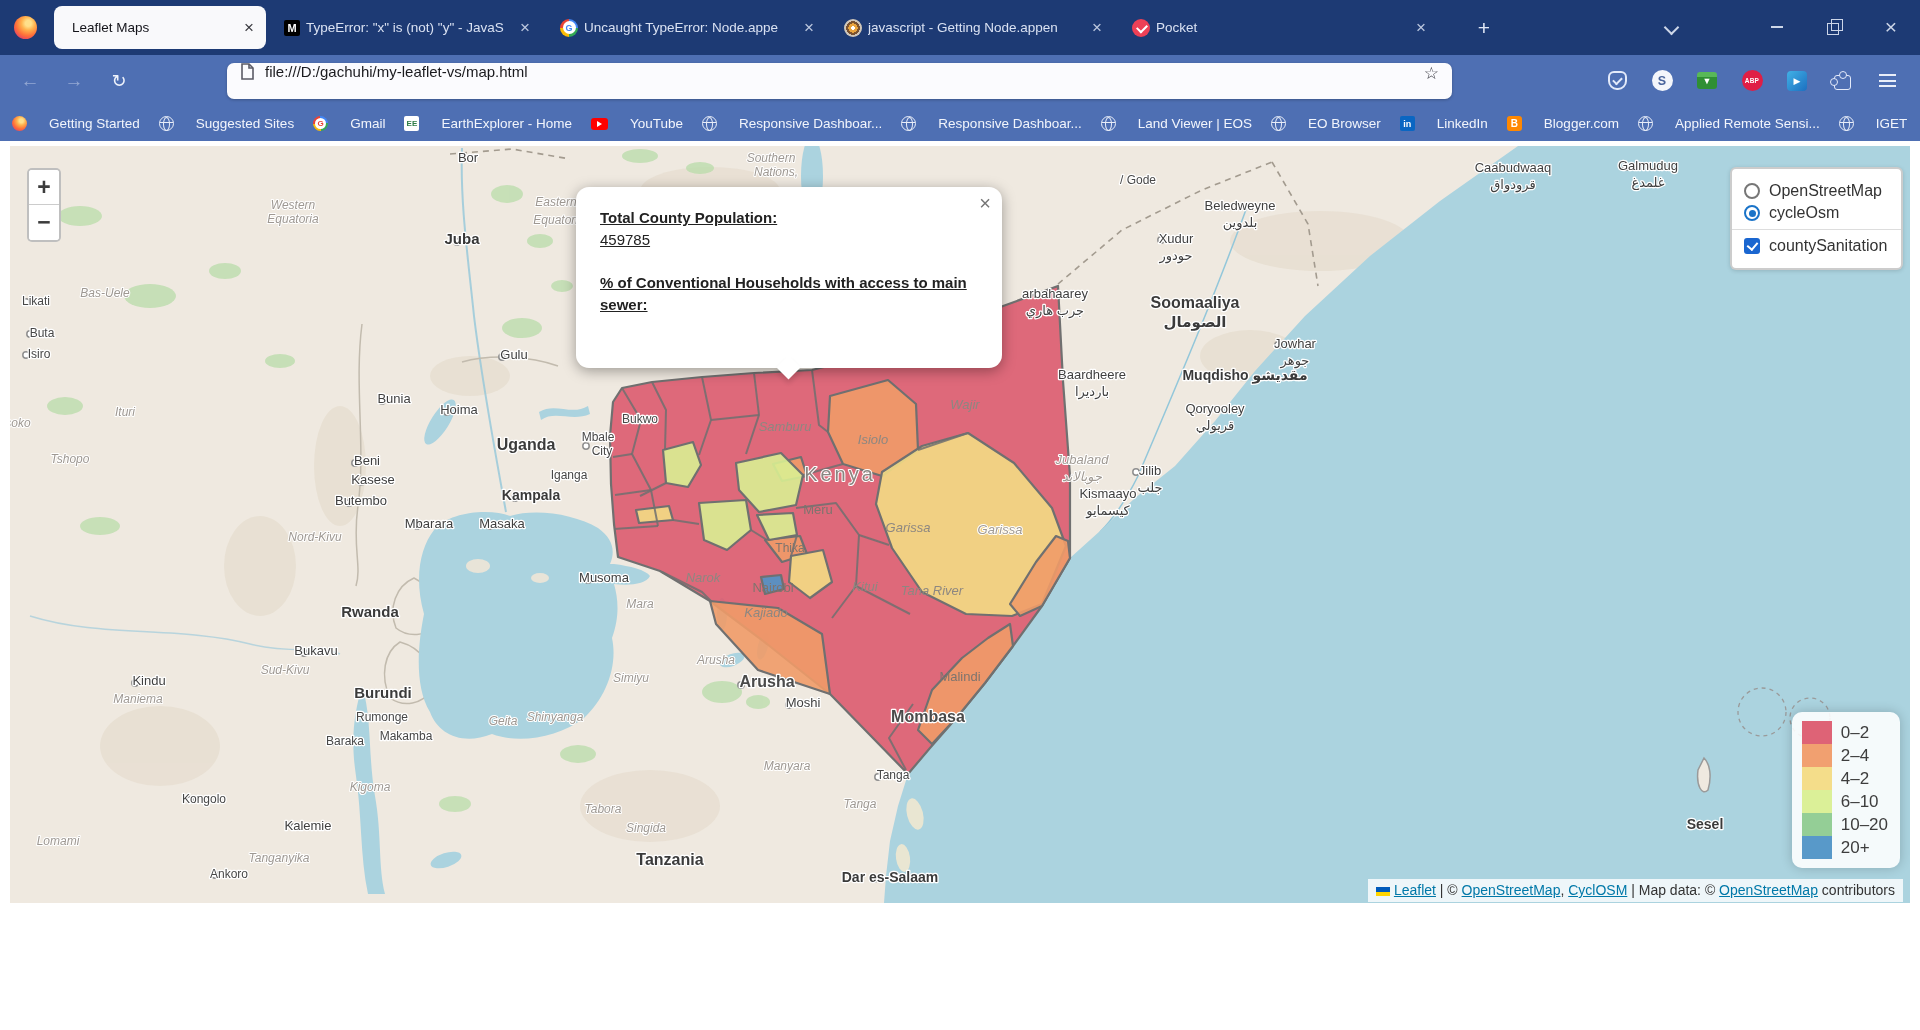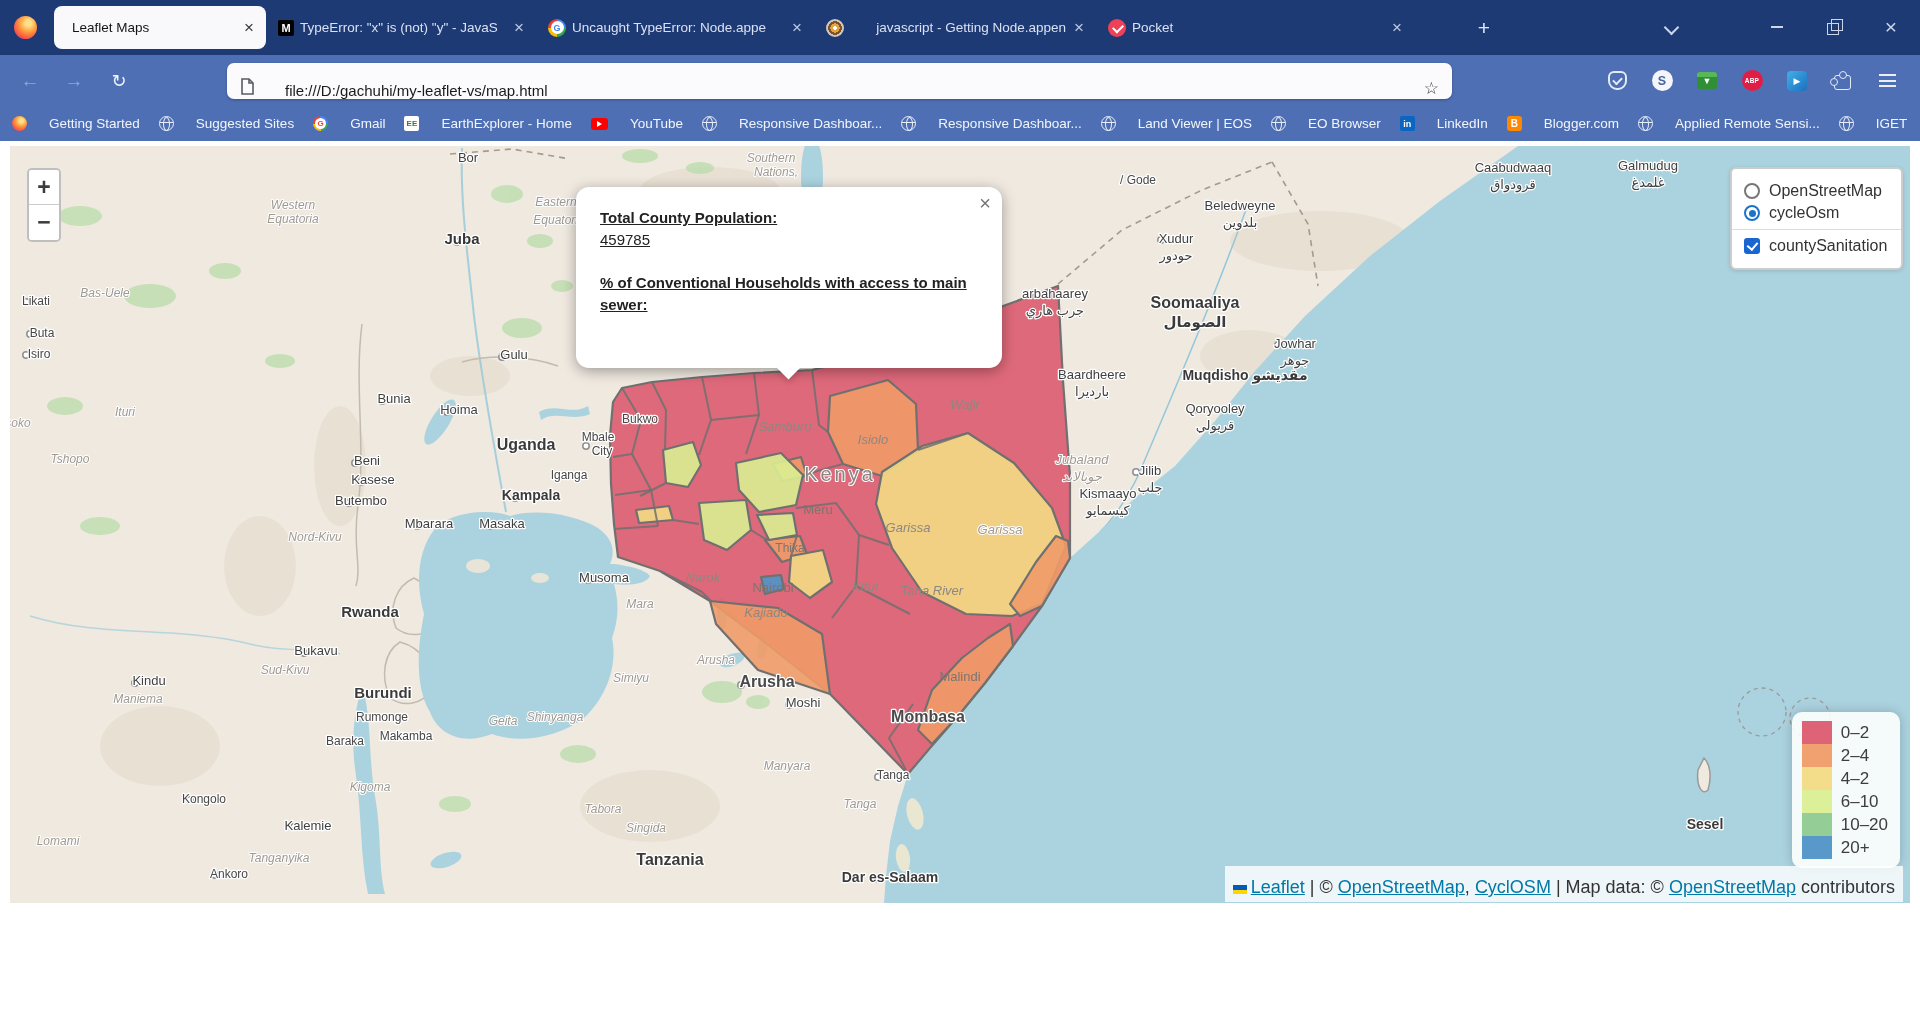--- a/index.html
+++ b/index.html
@@ -3,21 +3,21 @@
 <meta charset="utf-8">
 <style>
   * { box-sizing: border-box; margin:0; padding:0; }
   html,body { width:1920px; height:1030px; overflow:hidden; background:#fff;
     font-family:"Liberation Sans","DejaVu Sans",sans-serif; }
 
   
   .titlebar { position:absolute; left:0; top:0; width:1920px; height:55px; background:var(--chromeDark); }
   .fx-logo { position:absolute; left:14px; top:16px; width:23px; height:23px; border-radius:50%;
     background:radial-gradient(circle at 62% 32%, #ffe08a 0 14%, #ffb24d 32%, #ff7139 58%, #e33f66 82%, #b5007f 100%); }
-  .tabs { position:absolute; left:54px; top:6px; height:43px; display:flex; gap:0; }
+  .tabs { position:absolute; left:54px; top:6px; height:43px; display:flex; gap:6px; }
   .tab { position:relative; height:43px; border-radius:8px; display:flex; align-items:center;
     padding:0 10px 0 12px; color:#d9e1f2; font-size:13.5px; overflow:hidden; }
   .tab.active { background:#f9f9fb; color:#14141a; }
   .tab .title { white-space:nowrap; overflow:hidden; flex:1; margin:0 6px; }
   .tab .close { font-size:17px; color:inherit; opacity:.85; padding:0 2px; flex:none; }
   .fav { flex:none; width:18px; height:18px; display:flex; align-items:center; justify-content:center; }
   .fav-mdn { background:#000; color:#fff; font-weight:bold; font-size:11px; border-radius:2px; width:16px; height:16px; }
   .fav-g { border-radius:50%; background:conic-gradient(#4285f4 0 25%, #34a853 25% 50%, #fbbc05 50% 75%, #ea4335 75% 100%); position:relative; }
   .fav-g::after { content:"G"; position:absolute; inset:2.5px; background:#fff; border-radius:50%;
      color:#4285f4; font-weight:bold; font-size:9px; display:flex; align-items:center; justify-content:center; }
@@ -35,21 +35,21 @@
   .win-restore { left:1814px; } .win-restore::before { content:""; width:10px; height:10px; border:1.6px solid #cdd6e8; background:var(--chromeDark); position:relative; left:2px; top:-2px; }
   .win-restore::after { content:""; width:10px; height:10px; border:1.6px solid #cdd6e8; position:absolute; margin-left:-4px; margin-top:4px; }
   .win-close { left:1870px; color:#cdd6e8; font-size:21px; }
 
   .toolbar { position:absolute; left:0; top:55px; width:1920px; height:51px; background:var(--chromeMid); }
   .navbtn { position:absolute; top:11px; width:32px; height:30px; display:flex; align-items:center; justify-content:center; font-size:19px; }
   .nav-back { left:14px; color:rgba(235,240,250,.45); }
   .nav-fwd  { left:58px; color:rgba(235,240,250,.45); }
   .nav-reload { left:103px; color:#eef2fb; font-size:18px; }
   .urlbar { position:absolute; left:227px; top:8px; width:1225px; height:36px; background:#fbfbfe; border-radius:7px;
-     display:flex; align-items:flex-end; box-shadow:0 1px 3px rgba(0,0,0,.25);gap:20px; }
+     display:flex; align-items:flex-start; box-shadow:0 1px 3px rgba(0,0,0,.25); }
   .page-ico { margin-left:13px; flex:none; }
   .url-text { margin-left:10px; font-size:15px; color:#1a1a1e; flex:1; white-space:nowrap; overflow:hidden; }
   .star { margin-right:13px; font-size:17px; color:#3a3a42; flex:none; }
   .tool-icons { position:absolute; left:1606px; top:0; height:51px; display:flex; align-items:center; gap:23px; }
   .ti { width:22px; height:22px; display:flex; align-items:center; justify-content:center; position:relative; }
   .ic-pocket { width:19px; height:19px; border:2px solid #e3eafa; border-radius:6px 6px 9px 9px; position:relative; }
   .ic-pocket::after { content:""; position:absolute; left:3.2px; top:3.5px; width:7px; height:4px;
      border-left:2px solid #e3eafa; border-bottom:2px solid #e3eafa; transform:rotate(-45deg); }
   .ic-s { width:21px; height:21px; border-radius:50%; background:#f4f6fb; color:#49649c; font-weight:bold; font-size:12.5px;
      display:flex; align-items:center; justify-content:center; }
@@ -126,22 +126,22 @@
   .radio.sel::after { content:""; position:absolute; inset:2.5px; border-radius:50%; background:#1a73c8; }
   .lsep { height:1px; background:#ddd; margin:7px -12px; }
   .checkbox { width:16px; height:16px; border-radius:3px; background:#1a66d0; flex:none; position:relative; }
   .checkbox::after { content:""; position:absolute; left:5px; top:2px; width:5px; height:8px;
      border-right:2px solid #fff; border-bottom:2px solid #fff; transform:rotate(40deg); }
   .legend { position:absolute; right:10px; bottom:35px; background:rgba(255,255,255,.88); border-radius:10px;
      padding:9px 12px 9px 10px; box-shadow:0 0 12px rgba(0,0,0,.2);margin-left:28px; }
   .legrow { display:flex; align-items:center; height:23px; }
   .legrow i { width:30px; height:23px; margin-right:9px; opacity:.95; }
   .legrow span { font-size:17px; color:#3d3d3d; }
-  .attribution { position:absolute; right:7px; bottom:1px; background:rgba(255,255,255,.8); padding:11px 8px 4px;
-     font-size:18px; color:#333; white-space:nowrap; }
+  .attribution { position:absolute; right:7px; bottom:1px; background:rgba(255,255,255,.8); padding:3px 8px 4px;
+     font-size:14px; color:#333; white-space:nowrap; }
   .attribution a { color:#0078a8; text-dec
 oration:none; }
   .ua-flag { display:inline-block; width:14px; height:9px; vertical-align:-1px; margin-right:4px;
      background:linear-gradient(#005bbb 50%, #ffd500 50%); }
 
   
   .popup { position:absolute; left:566px; top:41px; width:426px; height:181px; background:#fff; border-radius:13px;
      box-shadow:0 3px 14px rgba(0,0,0,.35); }
   .popup-tip { position:absolute; left:204px; bottom:-8px; width:17px; height:17px; background:#fff; transform:rotate(45deg);
      box-shadow:3px 3px 5px rgba(0,0,0,.12); }
@@ -162,21 +162,21 @@
       <div class="tab" style="width: 270px;">
         <span class="fav fav-mdn">M</span>
         <span class="title">TypeError: "x" is (not) "y" - JavaS</span>
         <span class="close">×</span>
       </div>
       <div class="tab" style="width: 278px;">
         <span class="fav fav-g"></span>
         <span class="title">Uncaught TypeError: Node.appe</span>
         <span class="close">×</span>
       </div>
-      <div class="tab" style="width: 282px; text-align: right;">
+      <div class="tab" style="width: 282px;">
         <span class="fav fav-so"></span>
         <span class="title">javascript - Getting Node.appen</span>
         <span class="close">×</span>
       </div>
       <div class="tab" style="width: 318px;">
         <span class="fav fav-pocket"></span>
         <span class="title">Pocket</span>
         <span class="close">×</span>
       </div>
     </div>

